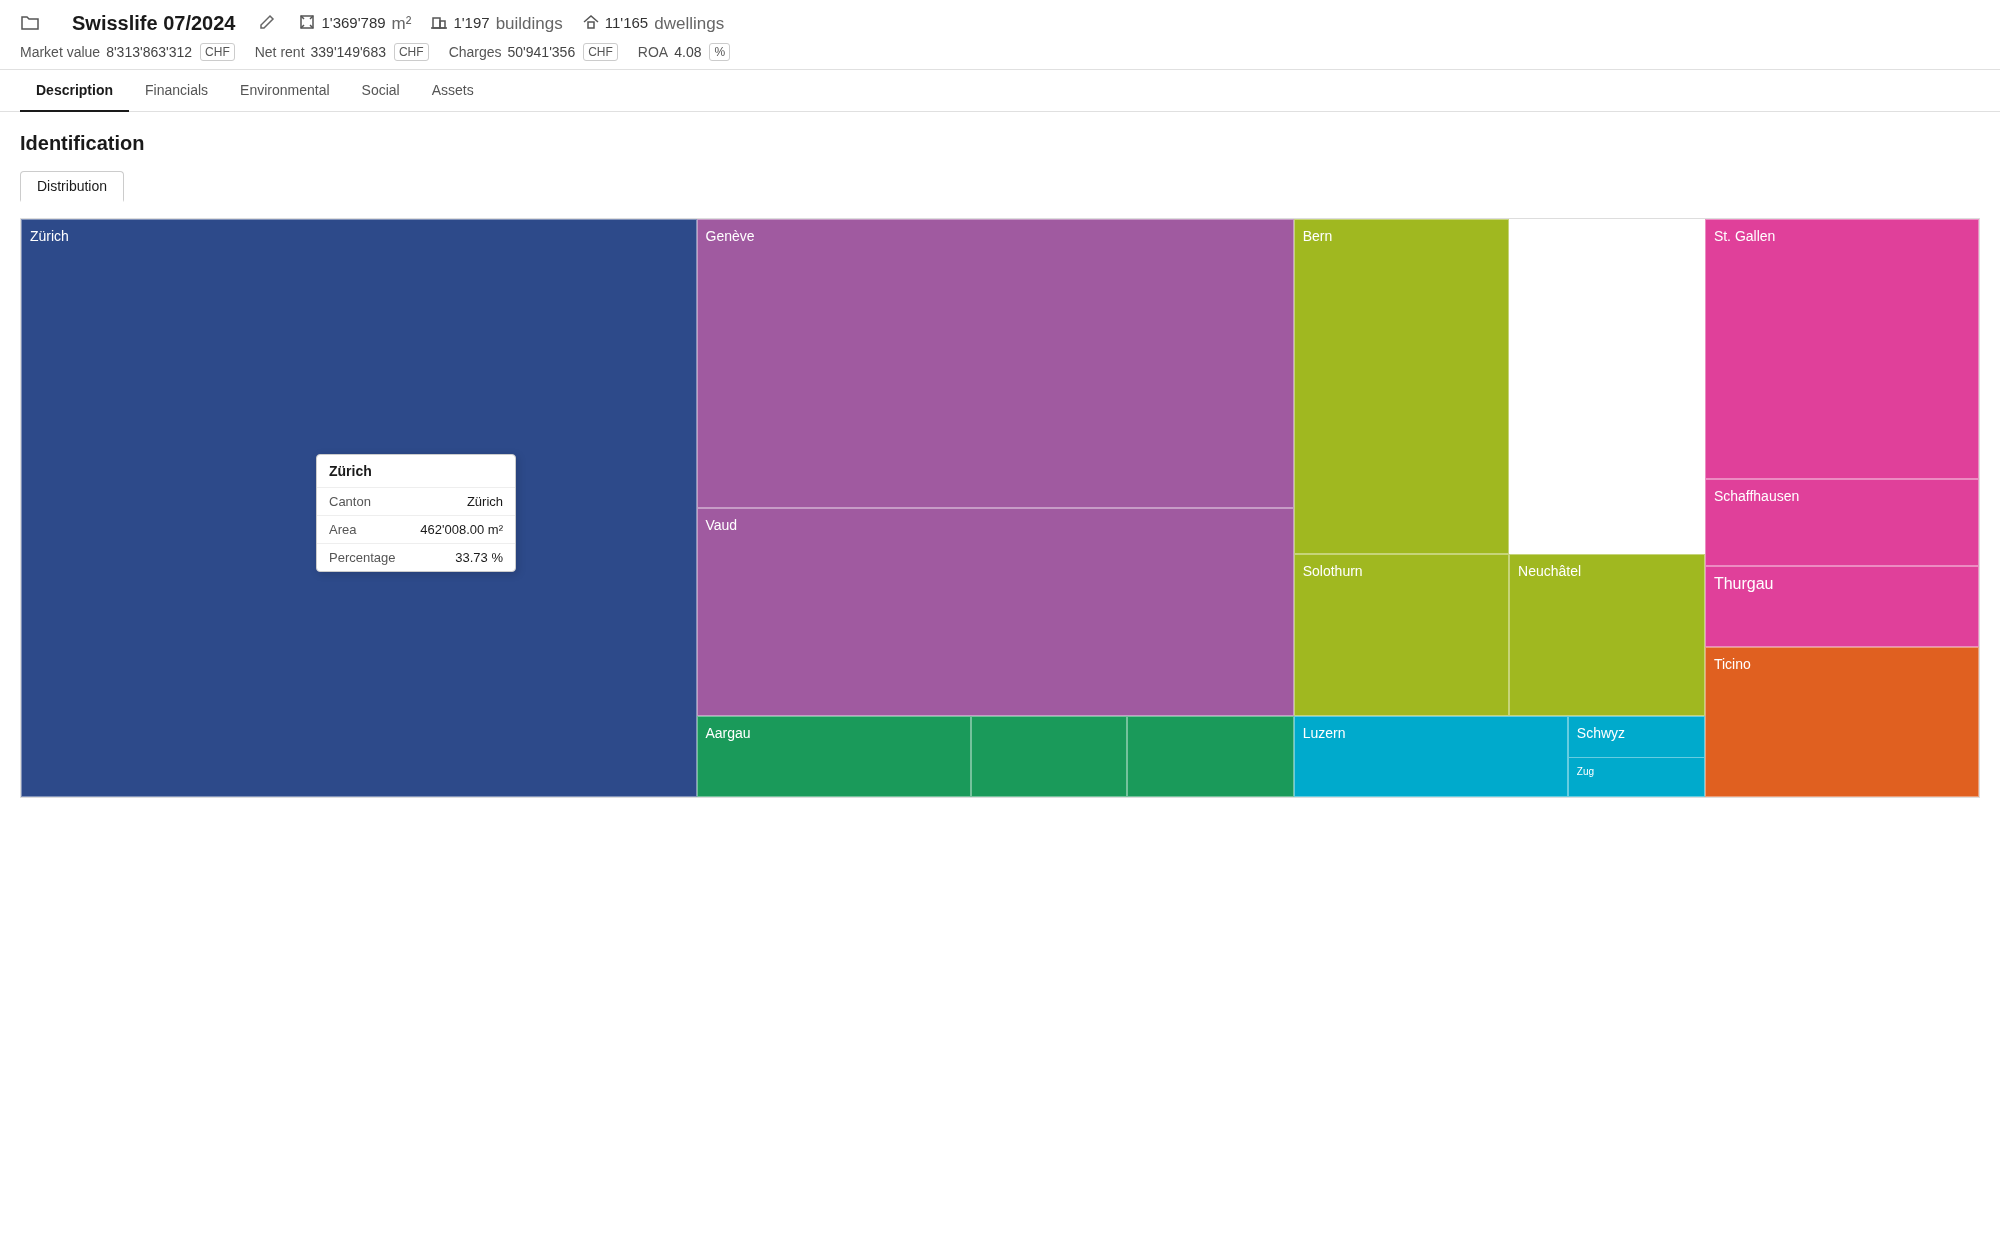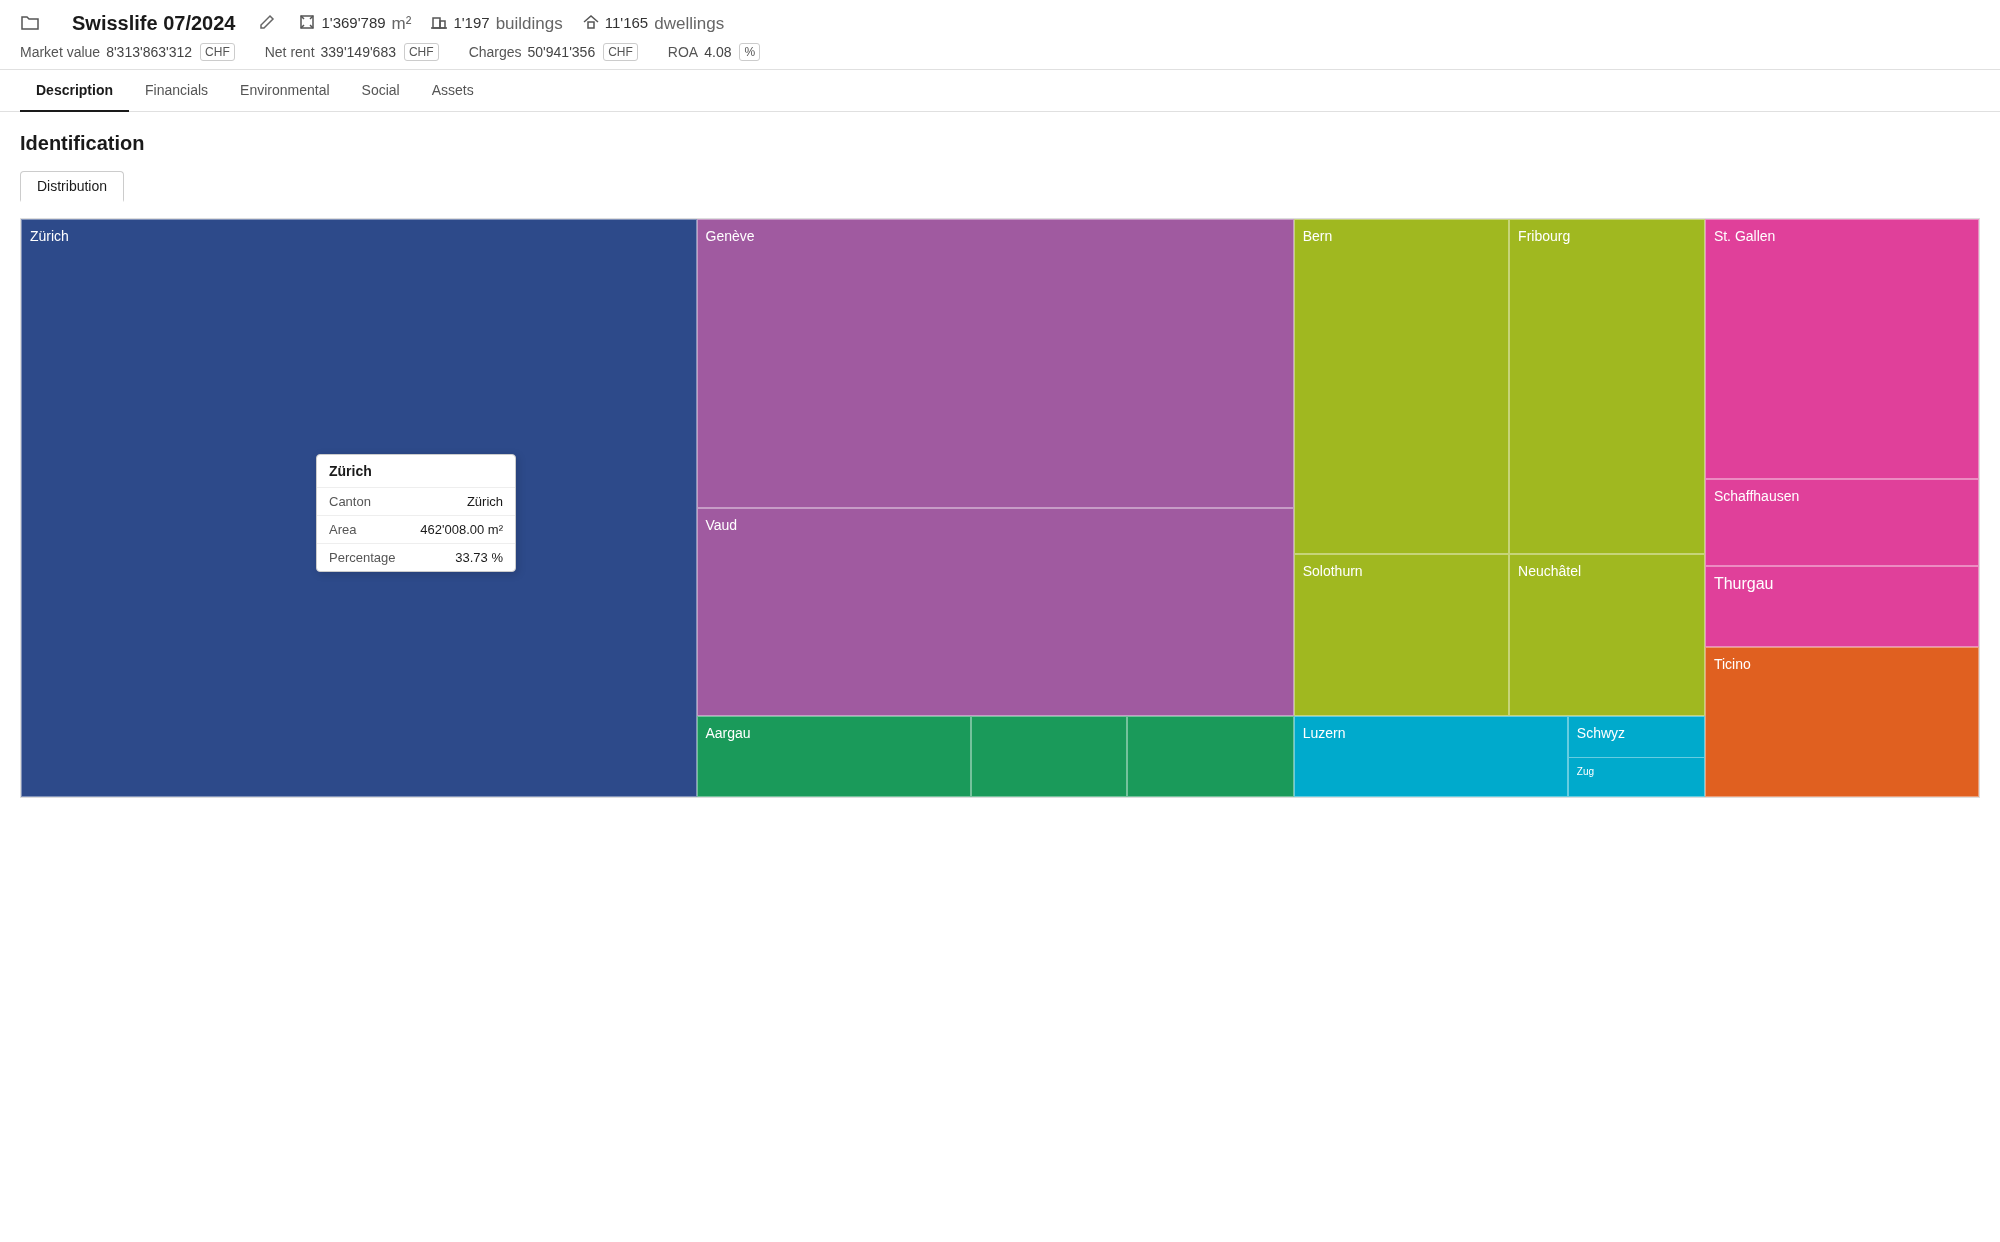--- a/index.html
+++ b/index.html
@@ -8,21 +8,21 @@
     
     .header { padding: 12px 20px 8px 20px; border-bottom: 1px solid #e0e0e0; }
     .header-row1 { display: flex; align-items: center; gap: 24px; margin-bottom: 8px; }
     .header-title { font-size: 20px; font-weight: 700; }
     .header-edit-icon { color: #666; cursor: pointer; }
     .header-stats { display: flex; align-items: center; gap: 20px; }
     .stat-item { display: flex; align-items: flex-start; gap: 6px; color: #333; font-size: 15px; }
     .stat-icon { color: #555; font-size: 14px; }
     .stat-value { font-weight: 500; }
     .stat-unit { color: #666; font-size: 17px; }
-    .header-row2 { display: flex; align-items: center; gap: 10px; font-size: 14px; color: #444; flex-wrap: wrap; }
+    .header-row2 { display: flex; align-items: center; gap: 0; font-size: 14px; color: #444; flex-wrap: wrap; }
     .header-metric { display: flex; align-items: center; gap: 6px; margin-right: 20px; }
     .metric-label { color: #555; }
     .metric-value { font-weight: 500; }
     .metric-unit { color: #555; font-size: 12px; border: 1px solid #ccc; padding: 1px 4px; border-radius: 3px; margin-left: 2px; }
     .folder-icon { color: #555; margin-right: 8px; }
 
     
     .tabs { display: flex; padding: 0 20px; border-bottom: 1px solid #e0e0e0; }
     .tab { padding: 12px 16px; cursor: pointer; font-size: 14px; color: #555; border-bottom: 2px solid transparent; margin-bottom: -1px; }
     .tab.active { font-weight: 700; color: #1a1a1a; border-bottom: 2px solid #1a1a1a; }
@@ -153,23 +153,20 @@
           <span>Vaud</span>
         </div>
         <div class="tm-cell" style="left: 34.5%; top: 86%; width: 14%; height: 14%; background: rgb(26, 154, 90); position: absolute; border: 1px solid rgba(255, 255, 255, 0.4); color: rgb(255, 255, 255); font-size: 14px; font-weight: 500; padding: 8px; overflow: hidden; cursor: pointer;">
           <span>Aargau</span>
         </div>
         <div class="tm-cell" style="left: 48.5%; top: 86%; width: 8%; height: 14%; background: rgb(26, 154, 90); position: absolute; border: 1px solid rgba(255, 255, 255, 0.4); color: rgb(255, 255, 255); font-size: 14px; font-weight: 500; padding: 8px; overflow: hidden; cursor: pointer;"></div>
         <div class="tm-cell" style="left: 56.5%; top: 86%; width: 8.5%; height: 14%; background: rgb(26, 154, 90); position: absolute; border: 1px solid rgba(255, 255, 255, 0.4); color: rgb(255, 255, 255); font-size: 14px; font-weight: 500; padding: 8px; overflow: hidden; cursor: pointer;"></div>
         <div class="tm-cell" style="left: 65%; top: 0%; width: 11%; height: 58%; background: rgb(160, 184, 32); position: absolute; border: 1px solid rgba(255, 255, 255, 0.4); color: rgb(255, 255, 255); font-size: 14px; font-weight: 500; padding: 8px; overflow: hidden; cursor: pointer;">
           <span>Bern</span>
         </div>
-        <div class="tm-cell" style="left: 76%; top: 0%; width: 10%; height: 58%; background: rgb(160, 184, 32); position: absolute; border: 1px solid rgba(255, 255, 255, 0.4); color: rgb(255, 255, 255); font-size: 14px; font-weight: 500; padding: 8px; overflow: hidden; cursor: pointer;">
-          <span>Fribourg</span>
-        </div>
         <div class="tm-cell" style="left: 86%; top: 0%; width: 14%; height: 45%; background: rgb(224, 64, 154); position: absolute; border: 1px solid rgba(255, 255, 255, 0.4); color: rgb(255, 255, 255); font-size: 14px; font-weight: 500; padding: 8px; overflow: hidden; cursor: pointer;">
           <span>St. Gallen</span>
         </div>
         <div class="tm-cell" style="left: 65%; top: 58%; width: 11%; height: 28%; background: rgb(160, 184, 32); position: absolute; border: 1px solid rgba(255, 255, 255, 0.4); color: rgb(255, 255, 255); font-size: 14px; font-weight: 500; padding: 8px; overflow: hidden; cursor: pointer;">
           <span>Solothurn</span>
         </div>
         <div class="tm-cell" style="left: 76%; top: 58%; width: 10%; height: 28%; background: rgb(160, 184, 32); position: absolute; border: 1px solid rgba(255, 255, 255, 0.4); color: rgb(255, 255, 255); font-size: 14px; font-weight: 500; padding: 8px; overflow: hidden; cursor: pointer;">
           <span>Neuchâtel</span>
         </div>
         <div class="tm-cell" style="left: 86%; top: 45%; width: 14%; height: 15%; background: rgb(224, 64, 154); position: absolute; border: 1px solid rgba(255, 255, 255, 0.4); color: rgb(255, 255, 255); font-size: 14px; font-weight: 500; padding: 8px; overflow: hidden; cursor: pointer;">

